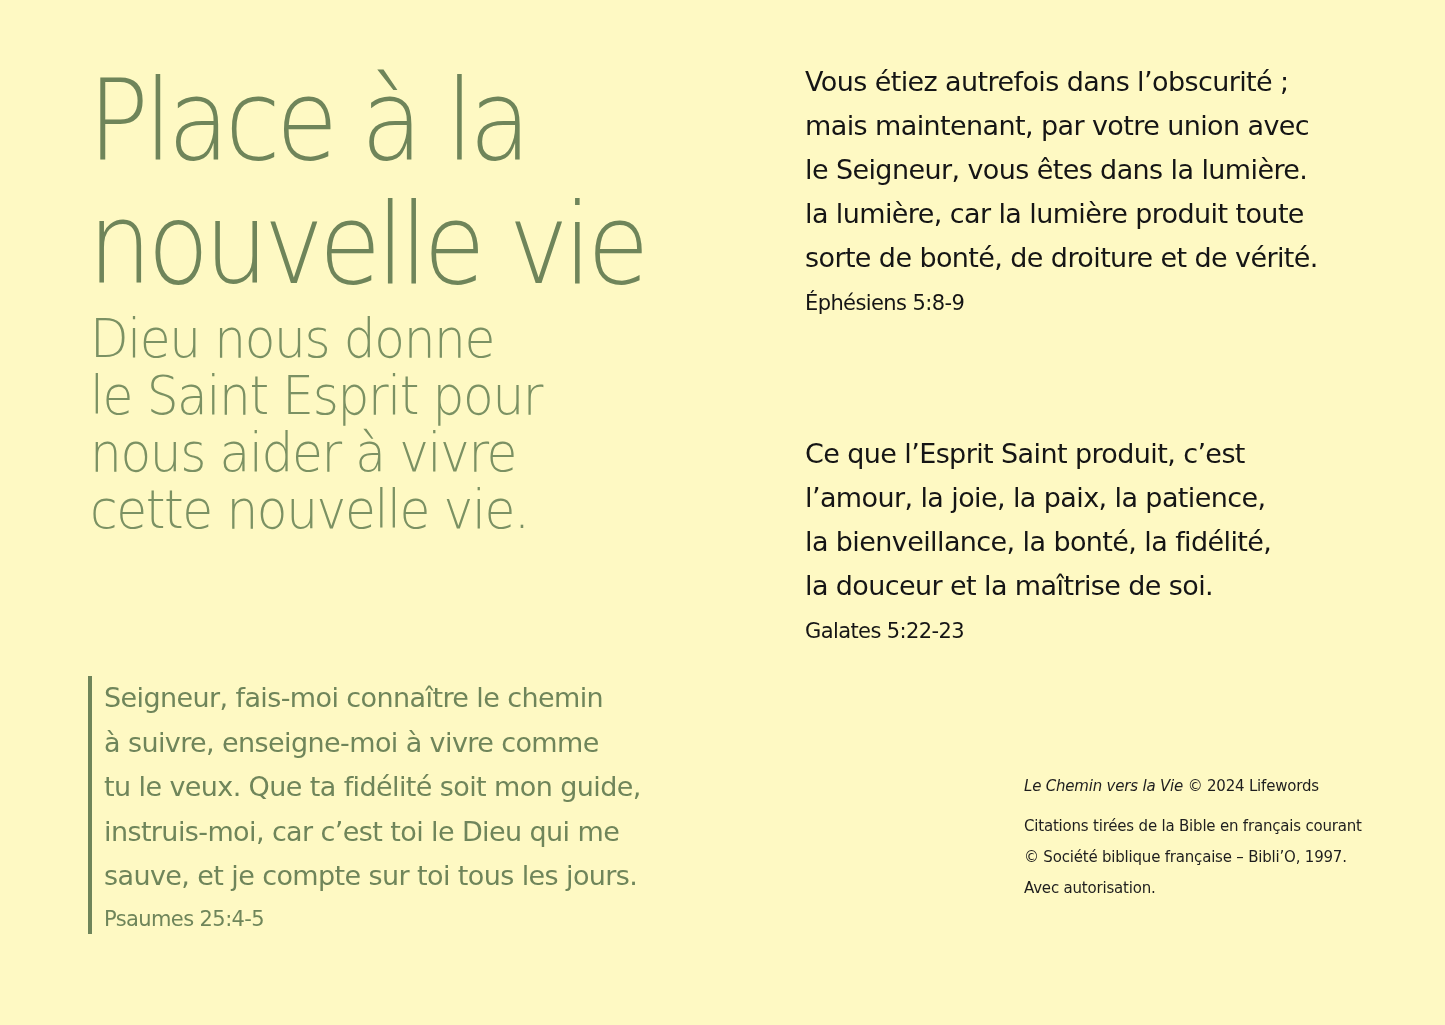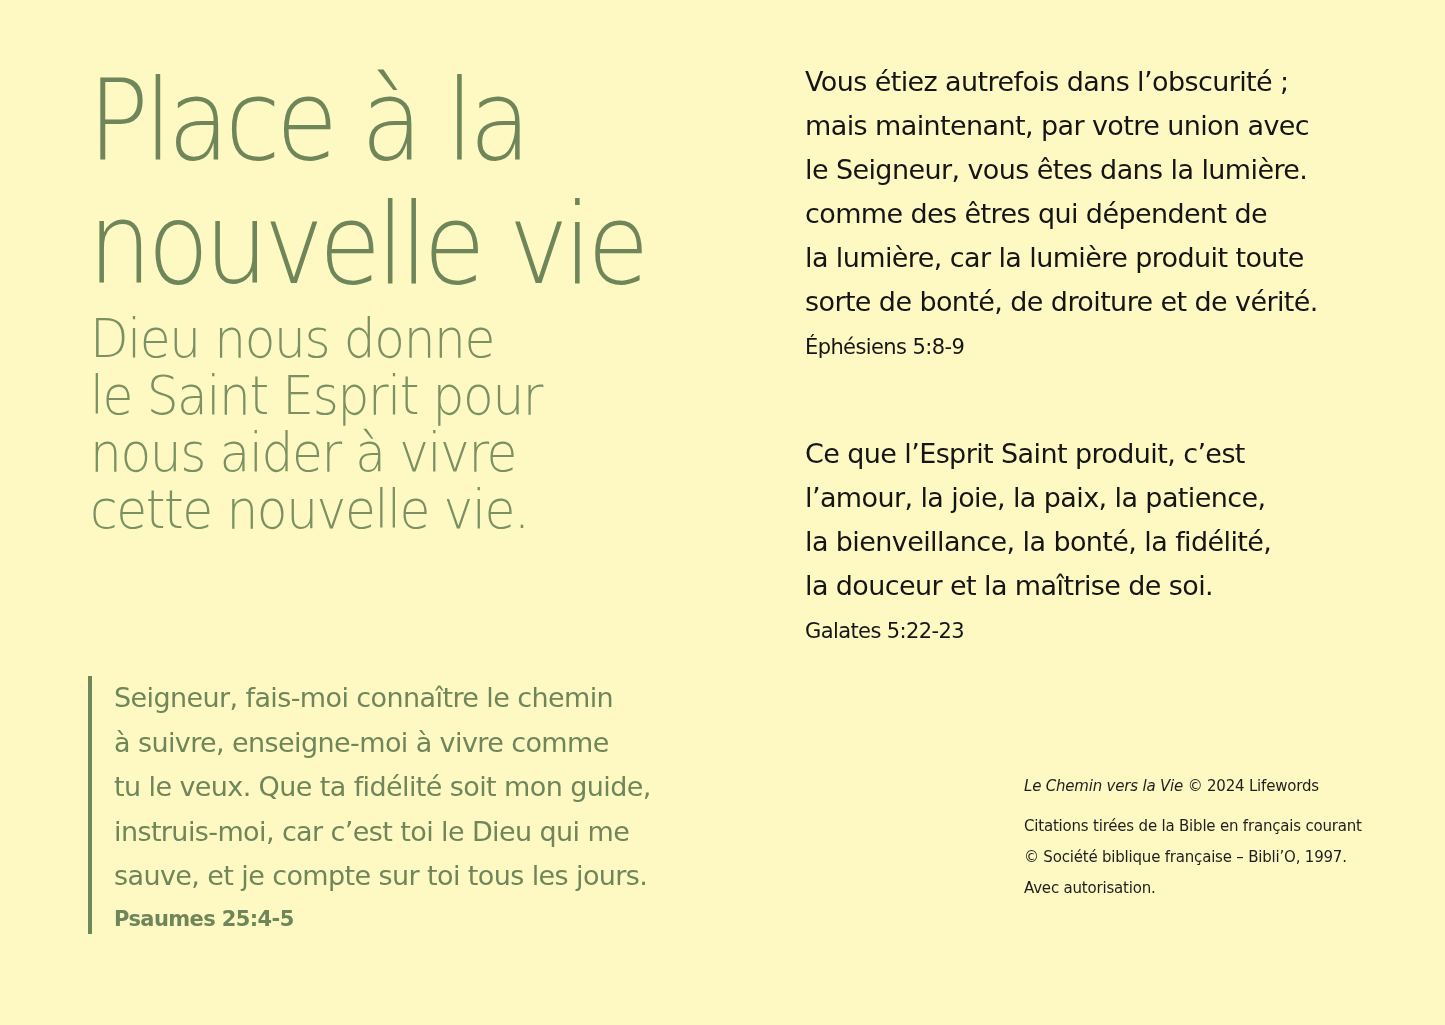--- a/index.html
+++ b/index.html
@@ -78,37 +78,36 @@
       letter-spacing: -0.6px;
     }
     .eph { top: 60px; }
     .gal { top: 432px; }
     .prayer {
       position: absolute;
       left: 88px;
       top: 676px;
       height: 258px;
       border-left: 4px solid #6f855a;
-      padding-left: 22px;
+      padding-left: 12px;
       color: #6f855a;
     }
     .prayer .line {
       display: block;
       white-space: nowrap;
       font-size: 27px;
       line-height: 44.5px;
       letter-spacing: -0.6px;
     }
     .prayer .ref {
       display: block;
       font-size: 21px;
       line-height: 30px;
       margin-top: 5px;
       letter-spacing: -0.6px;
-      font-weight: bold;
     }
     .credits {
       position: absolute;
       left: 1024px;
       top: 771px;
       color: #1e1e1e;
       font-family: "DejaVu Sans", sans-serif;
       font-size: 15px;
       letter-spacing: -0.2px;
     }
@@ -138,21 +137,20 @@
     <span class="line">Dieu nous donne</span>
     <span class="line">le Saint Esprit pour</span>
     <span class="line">nous aider à vivre</span>
     <span class="line">cette nouvelle vie.</span>
   </h2>
 
   <div class="verse-block eph">
     <span class="line">Vous étiez autrefois dans l’obscurité ;</span>
     <span class="line">mais maintenant, par votre union avec</span>
     <span class="line">le Seigneur, vous êtes dans la lumière.</span>
-    <span class="line">comme des êtres qui dépendent de</span>
     <span class="line">la lumière, car la lumière produit toute</span>
     <span class="line">sorte de bonté, de droiture et de vérité.</span>
     <span class="ref">Éphésiens 5:8-9</span>
   </div>
 
   <div class="verse-block gal">
     <span class="line">Ce que l’Esprit Saint produit, c’est</span>
     <span class="line">l’amour, la joie, la paix, la patience,</span>
     <span class="line">la bienveillance, la bonté, la fidélité,</span>
     <span class="line">la douceur et la maîtrise de soi.</span>

